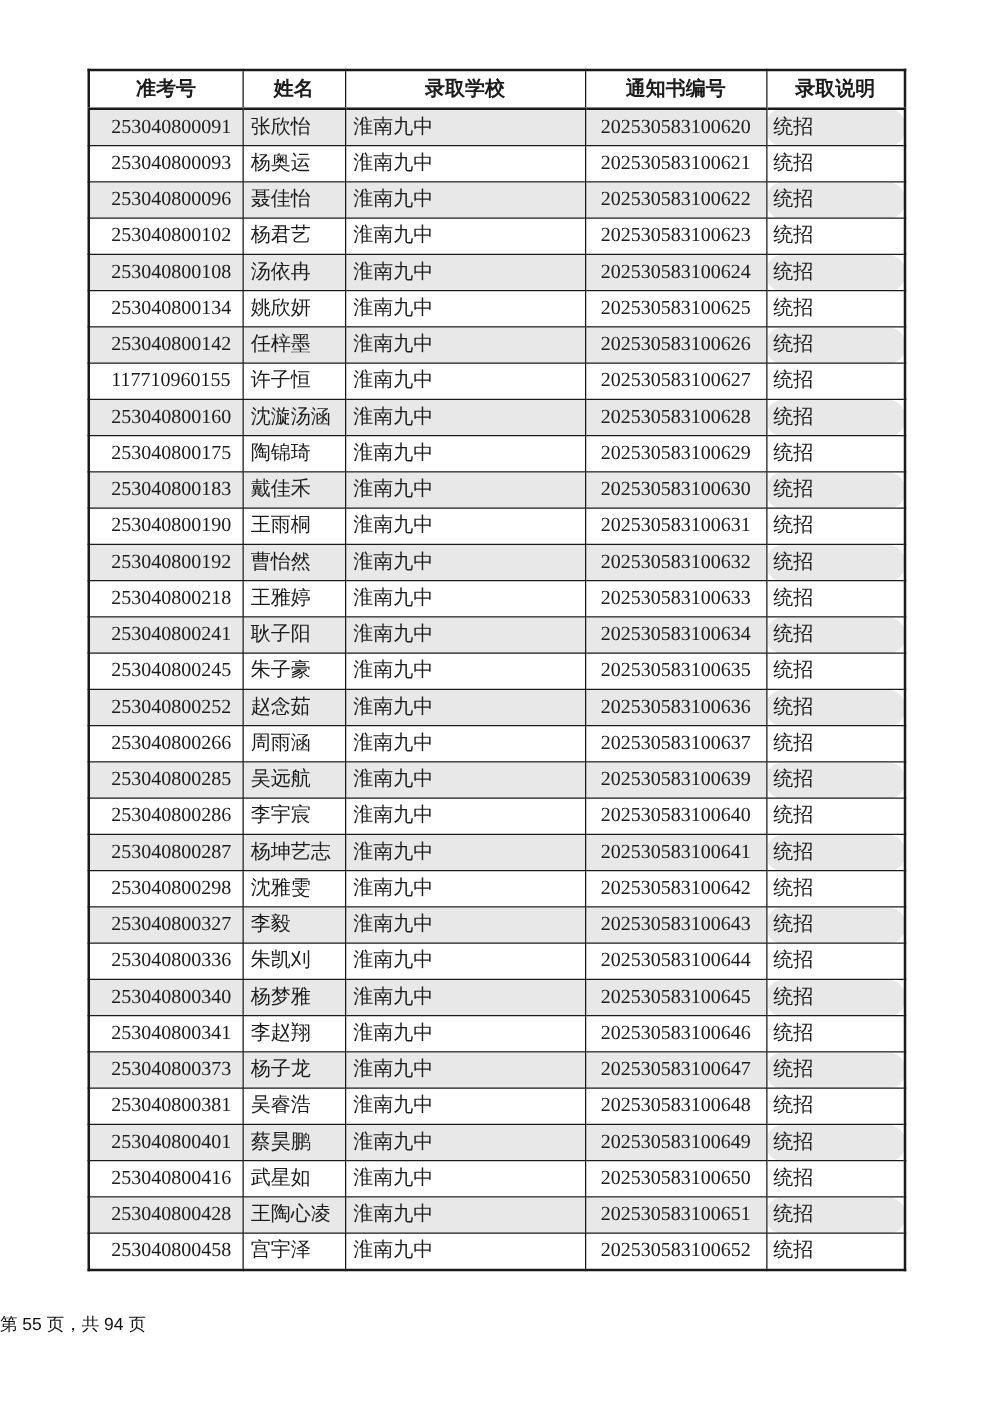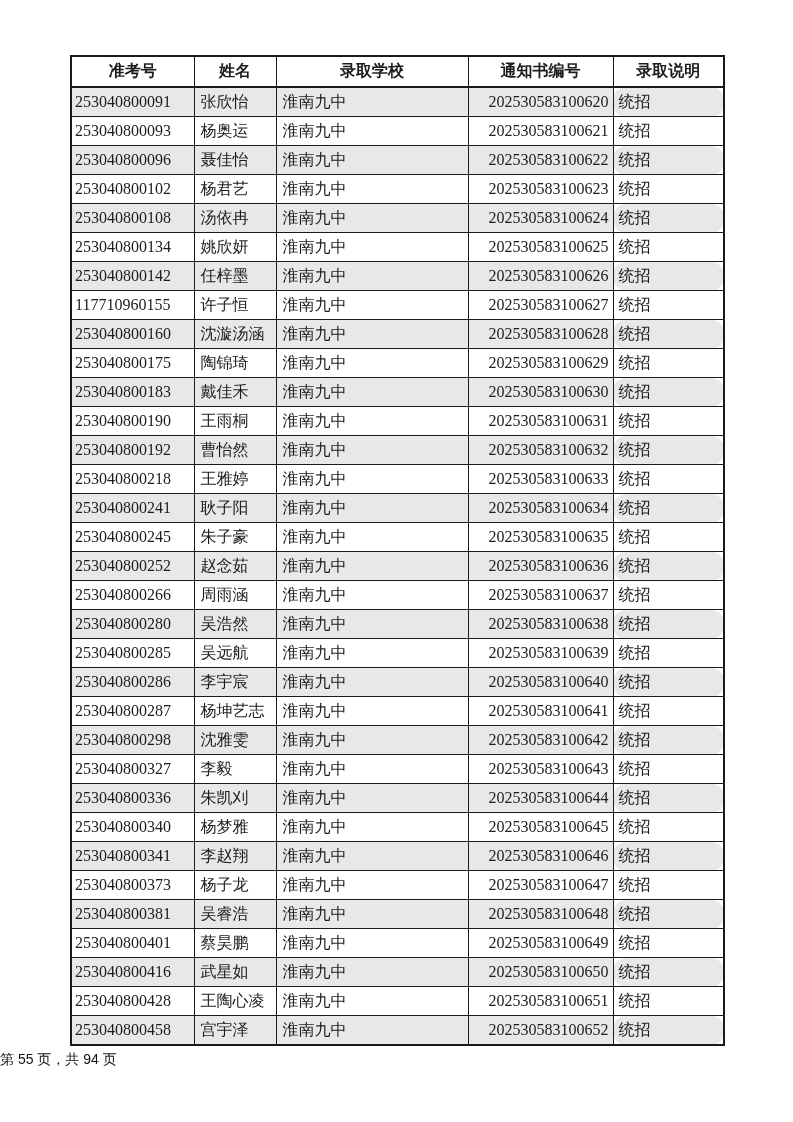--- a/index.html
+++ b/index.html
@@ -46,24 +46,24 @@
   .roster tbody td{
     height:28px;
     font-size:16px;
     line-height:28px;
     padding:0 4px;
     background:#ffffff;
   }
   .roster tbody tr:nth-child(odd) td{
     background:var(--row-alt);
   }
-  .roster td.c0{text-align:left;padding-left:3px;}
+  .roster td.c0{text-align:left;padding-left:17px;}
   .roster td.c1{text-align:left;padding-left:6px;}
   .roster td.c2{text-align:left;padding-left:6px;}
-  .roster td.c3{text-align:right;}
+  .roster td.c3{text-align:center;}
   .roster td.c4{text-align:left;padding-left:5px;border-radius:13px;}
   .page-footer{
     position:absolute;
     top:1051px;
     left:0;
     width:100%;
     font-family:"Liberation Sans","DejaVu Sans",sans-serif;
     font-size:14px;
     color:#111111;
   }
@@ -211,27 +211,20 @@
           <td class="c4">统招</td>
         </tr>
         <tr>
           <td class="c0">253040800266</td>
           <td class="c1">周雨涵</td>
           <td class="c2">淮南九中</td>
           <td class="c3">202530583100637</td>
           <td class="c4">统招</td>
         </tr>
         <tr>
-          <td class="c0">253040800280</td>
-          <td class="c1">吴浩然</td>
-          <td class="c2">淮南九中</td>
-          <td class="c3">202530583100638</td>
-          <td class="c4">统招</td>
-        </tr>
-        <tr>
           <td class="c0">253040800285</td>
           <td class="c1">吴远航</td>
           <td class="c2">淮南九中</td>
           <td class="c3">202530583100639</td>
           <td class="c4">统招</td>
         </tr>
         <tr>
           <td class="c0">253040800286</td>
           <td class="c1">李宇宸</td>
           <td class="c2">淮南九中</td>

